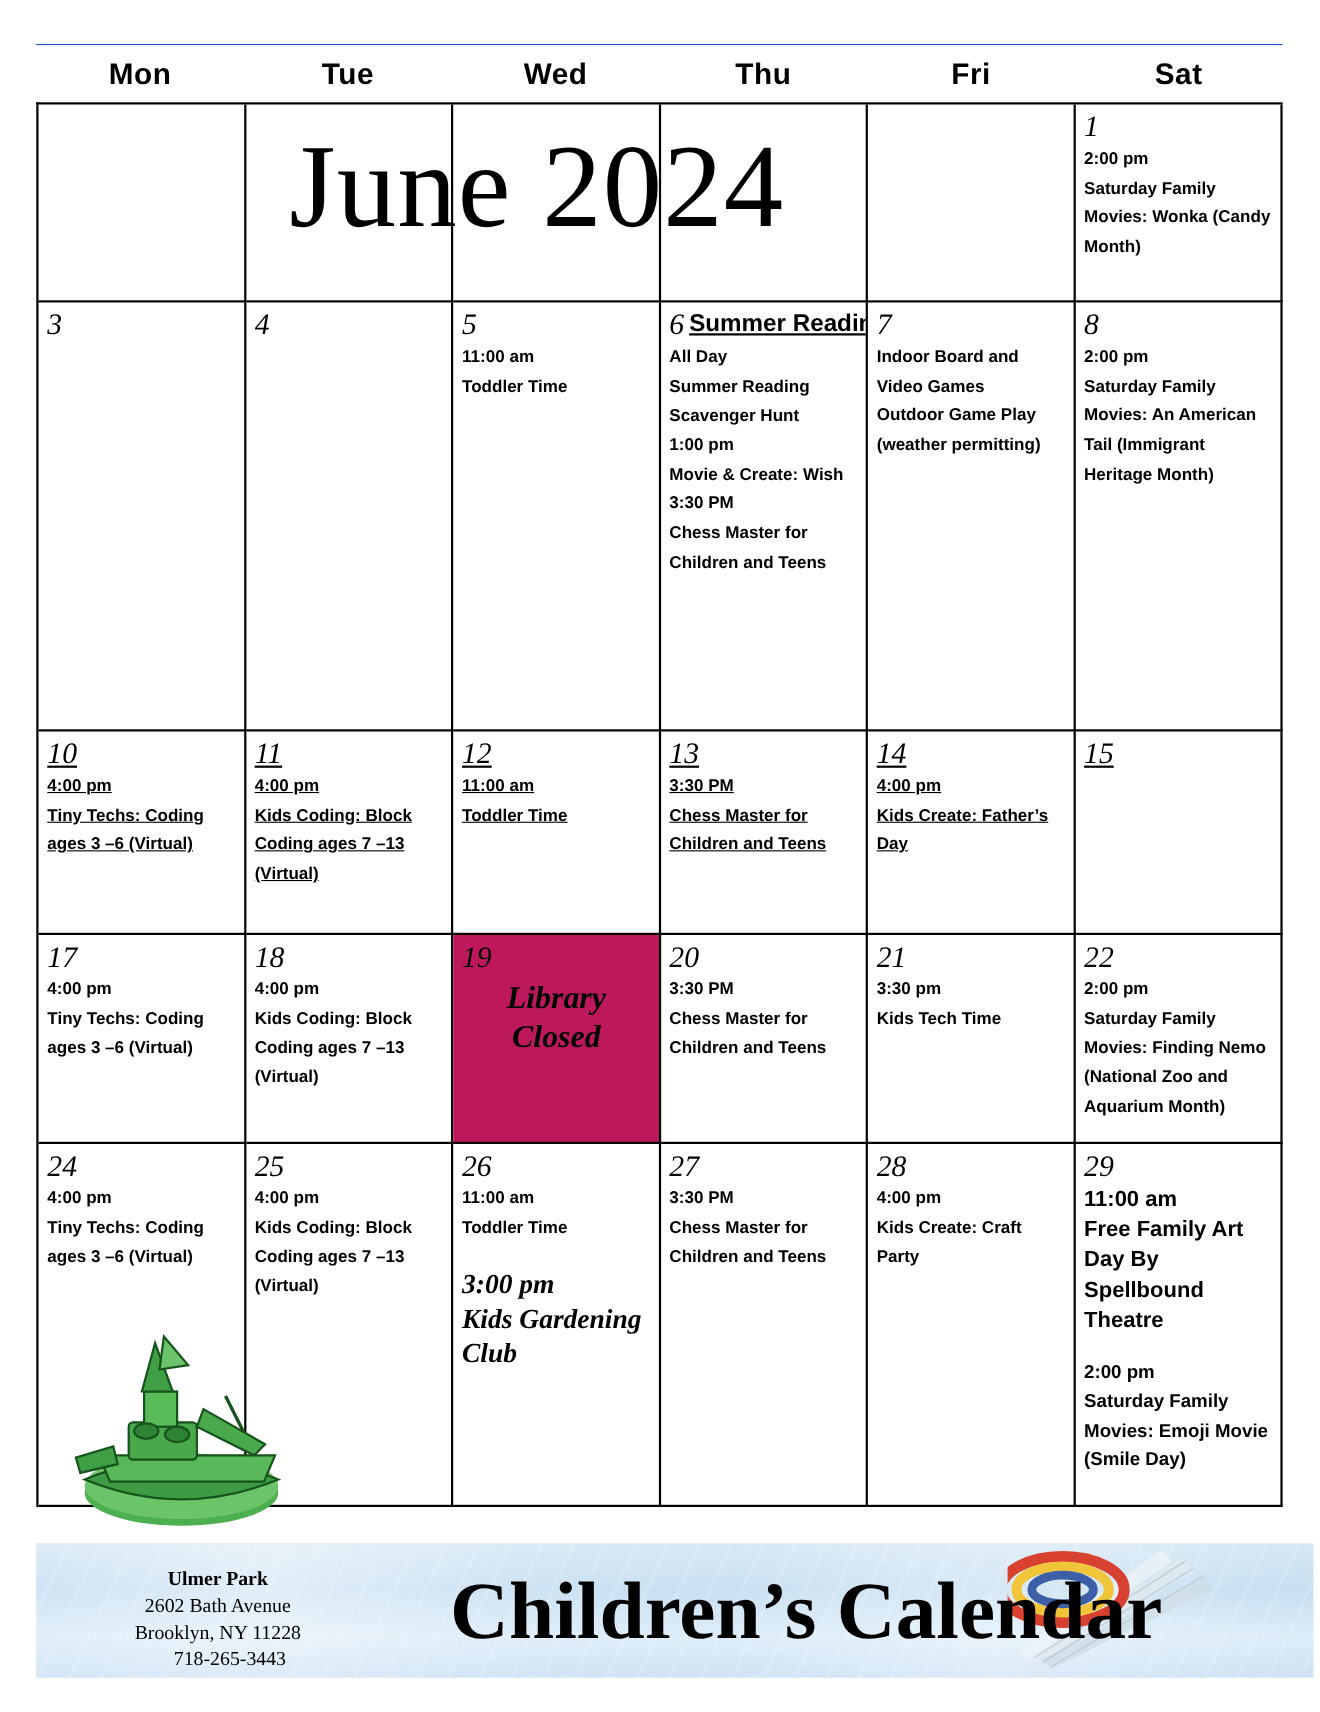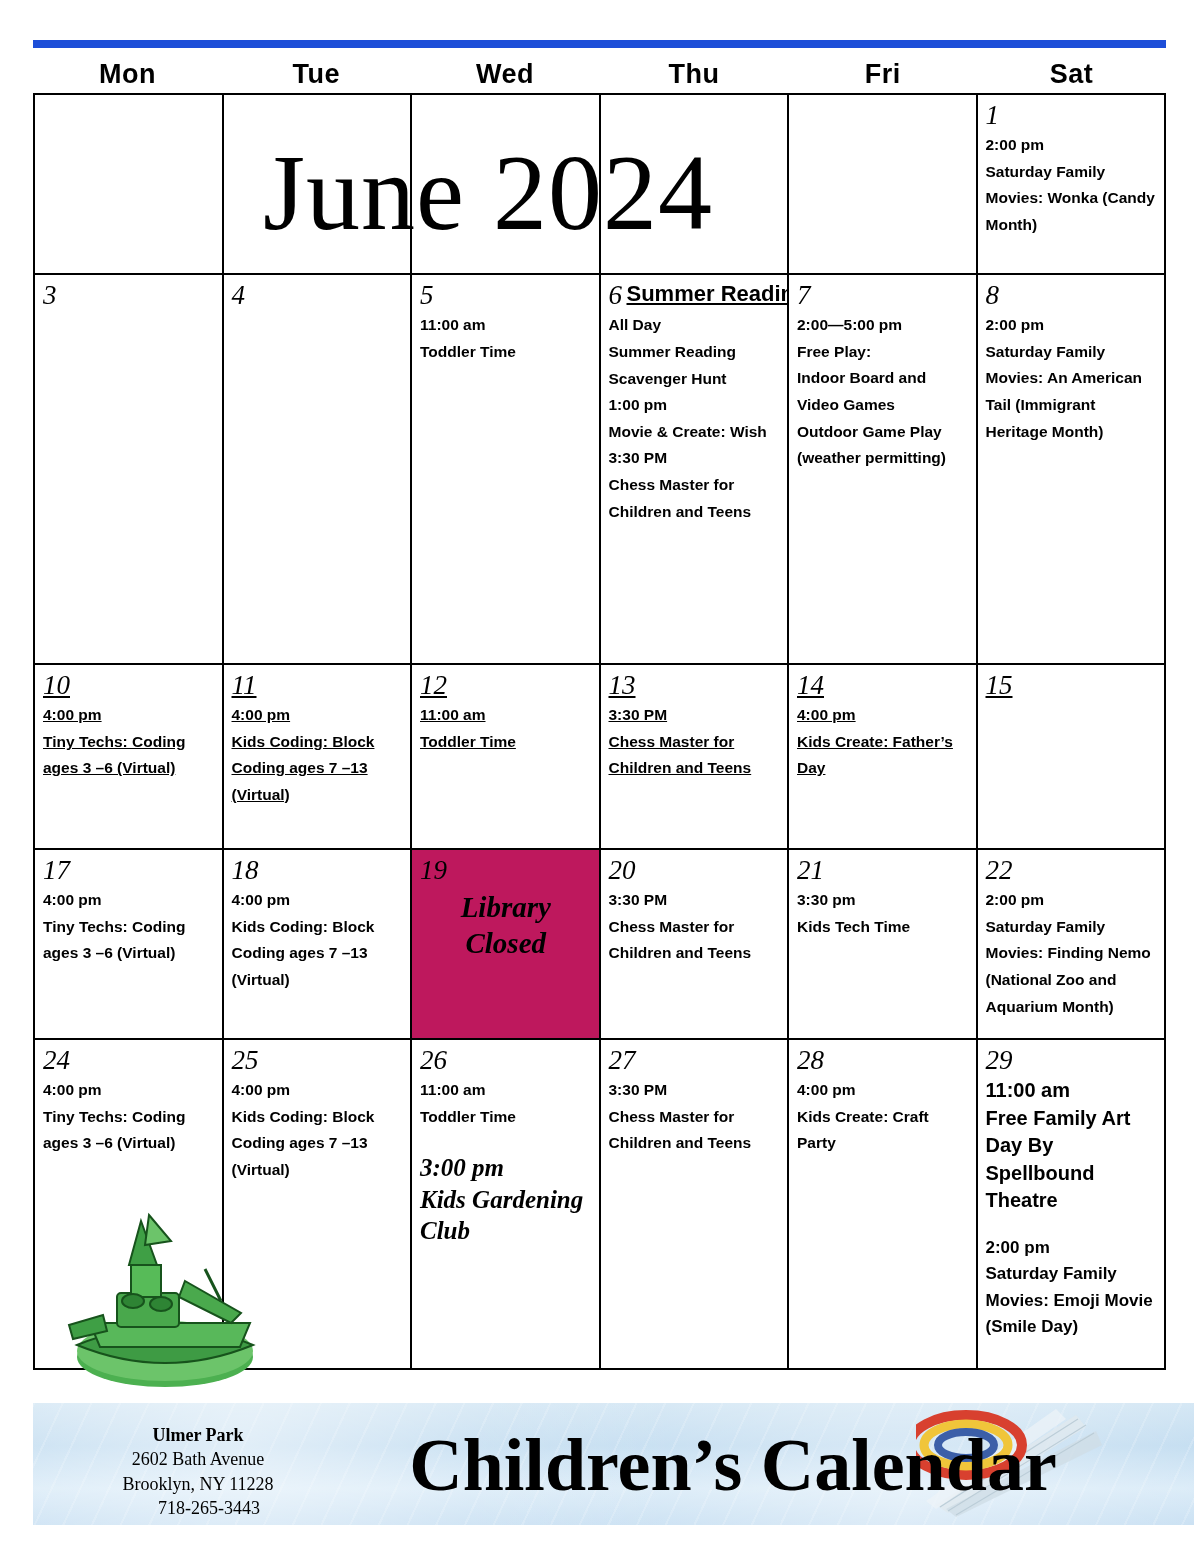--- a/index.html
+++ b/index.html
@@ -23,21 +23,21 @@
   }
 
   
   .dow-row {
     position: absolute;
     left: 33px;
     top: 40px;
     width: 1133px;
     height: 52px;
     display: flex;
-    border-top: 8px solid #1d4ed8;
+    border-top: 1px solid #1d4ed8;
   }
   .dow {
     flex: 1 1 0;
     text-align: center;
     font-size: 27px;
     font-weight: bold;
     font-family: "Liberation Sans", sans-serif;
     line-height: 52px;
     letter-spacing: 0.5px;
   }
@@ -133,21 +133,21 @@
     font-weight: bold;
     line-height: 1.55;
     white-space: pre-line;
     margin-top: 20px;
   }
 
   
   .month-title {
     position: absolute;
     left: 35px;
-    top: 104px;
+    top: 81px;
     width: 906px;
     height: 178px;
     display: flex;
     align-items: center;
     justify-content: center;
     font-family: "Liberation Serif", serif;
     font-size: 108px;
     line-height: 1;
     letter-spacing: 1px;
     pointer-events: none;
@@ -263,22 +263,20 @@
         <div class="kickoff">Summer Reading Kick off</div>
         <div class="ev">All Day
 Summer Reading Scavenger Hunt</div>
         <div class="ev">1:00 pm
 Movie &amp; Create: Wish</div>
         <div class="ev">3:30 PM
 Chess Master for Children and Teens</div>
       </div>
       <div class="cell">
         <div class="daynum">7</div>
-        <div class="ev">2:00—5:00 pm
-Free Play:</div>
         <div class="ev">Indoor Board and Video Games</div>
         <div class="ev">Outdoor Game Play (weather permitting)</div>
       </div>
       <div class="cell">
         <div class="daynum">8</div>
         <div class="ev">2:00 pm
 Saturday Family Movies: An American Tail (Immigrant Heritage Month)</div>
       </div>
     </div>
 

